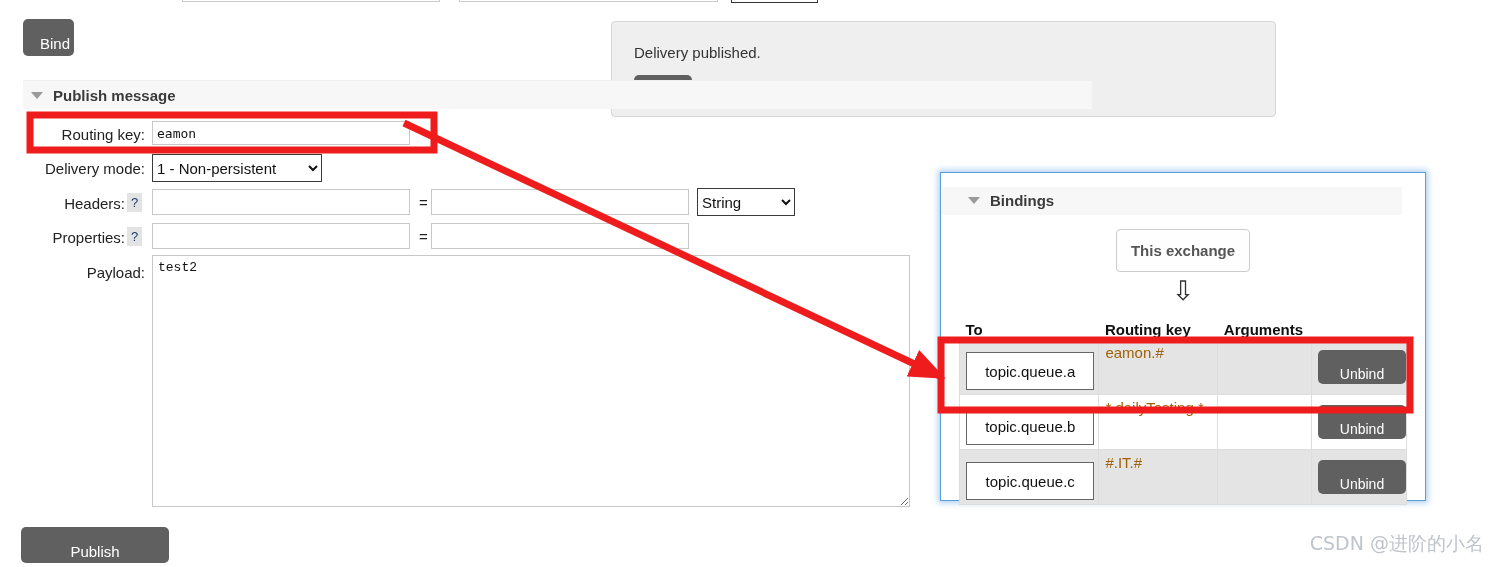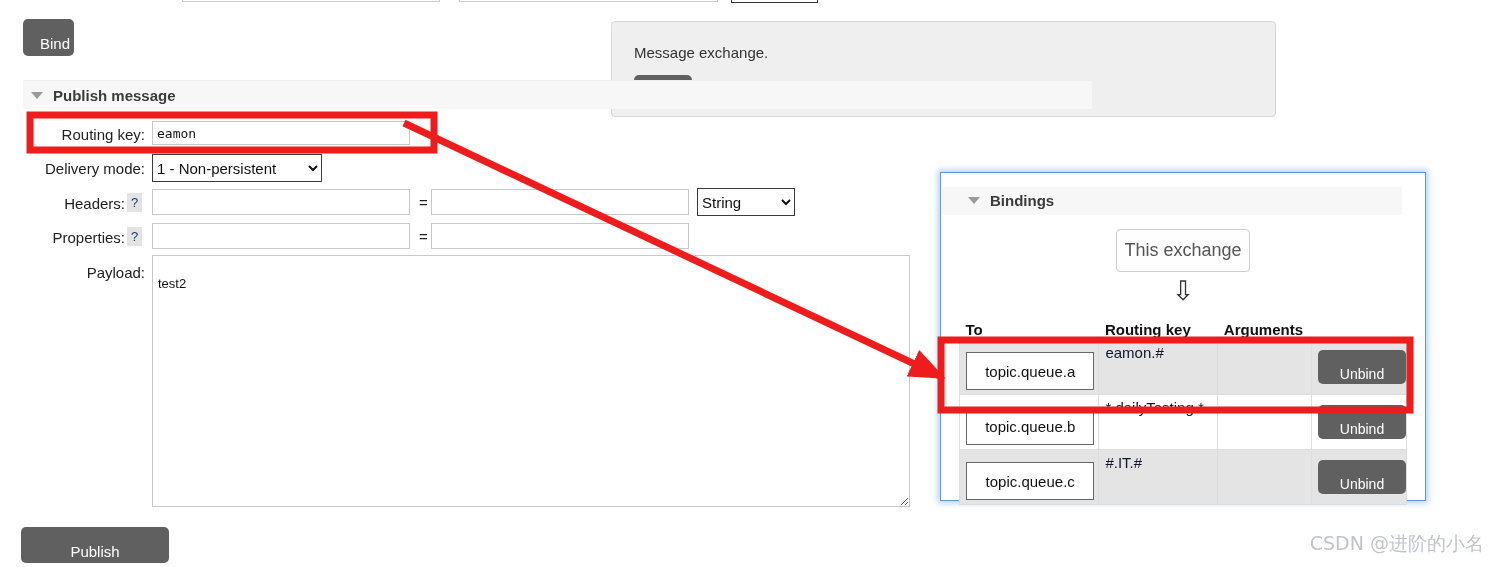--- a/index.html
+++ b/index.html
@@ -71,22 +71,22 @@
     color: #1a3d6e; font-size: 13px; text-align: center; line-height: 19px; cursor: pointer;
   }
   select.sel {
     position: absolute; background: #fff; border: 1px solid #3a3a3a;
     font-family: "Liberation Sans", sans-serif; font-size: 15px; color: #111;
     padding-left: 0;
   }
   #payload-textarea {
     position: absolute; left: 152px; top: 255px; width: 758px; height: 252px;
     border: 1px solid #c8c8c8; background: #fff; resize: both;
-    font-family: Liberation Sans, sans-serif; font-size: 13px; color: #111;
-    padding: 20px 5px; outline: none; line-height: 1.25;
+    font-family: Liberation Mono, monospace; font-size: 13px; color: #111;
+    padding: 4px 5px; outline: none; line-height: 1.25;
   }
   #publish-message-button { position: absolute; left: 21px; top: 527px; width: 148px; height: 36px; font-size: 15px; }
 
   
   #bindings-panel {
     position: absolute; left: 940px; top: 172px; width: 486px; height: 329px;
     background: #ffffff; border: 1px solid #5b9dd9;
     box-shadow: 0 0 6px 2px rgba(110,170,230,0.55);
   }
   #bindings-header {
@@ -95,22 +95,23 @@
   #bindings-header .tri {
     position: absolute; left: 26px; top: 10px;
     width: 0; height: 0; border-left: 6px solid transparent; border-right: 6px solid transparent;
     border-top: 7px solid #9a9a9a;
   }
   #bindings-header .lbl { position: absolute; left: 48px; top: 5px; font-size: 15px; font-weight: bold; color: #3b3b3b; }
 
   #this-exchange-button {
     position: absolute; left: 175px; top: 56px; width: 134px; height: 43px;
     background: #fefefe; border: 1px solid #cccccc; border-radius: 4px;
-    font-family: "Liberation Sans", sans-serif; font-size: 18px; color: #555;
+    font-family: "Liberation Sans", sans-serif; font-size: 15px; color: #555;
     cursor: pointer;
+    font-weight: bold;
   }
   #down-arrow-icon {
     position: absolute; left: 227px; top: 104px; width: 30px; height: 28px;
     font-size: 27px; line-height: 28px; text-align: center; color: #333;
   }
 
   #bindings-table {
     position: absolute; left: 18px; top: 148px; width: 448px;
     border-collapse: collapse; font-size: 15px;
   }
@@ -125,21 +126,21 @@
   #bindings-table tr.row-plain td { background: #ffffff; }
   .col-to { width: 145px; }
   .col-rk { width: 121px; }
   .col-args { width: 95px; }
   .col-act { width: 85px; }
   .queue-chip {
     display: block; margin: 12px 4px 4px 6px; height: 38px; line-height: 38px;
     background: #ffffff; border: 1px solid #666666; text-align: center;
     font-size: 15px; color: #111; cursor: pointer;
   }
-  .rk-text { display: block; padding: 4px 0 0 6px; font-size: 15px; color: #0f172a; vertical-align: top; }
+  .rk-text { display: block; padding: 4px 0 0 6px; font-size: 15px; color: #a16207; vertical-align: top; }
   #bindings-table td.rk-cell { vertical-align: top; }
   .unbind-btn { width: 88px; height: 25px; font-size: 14px; margin-left: 6px; }
 
   
   #annotation-layer { position: absolute; left: 0; top: 0; width: 1496px; height: 567px; pointer-events: none; }
 
   
   #watermark {
     position: absolute; right: 12px; bottom: 10px;
     font-size: 19px; color: #bfc4cc; font-family: "DejaVu Sans", sans-serif;
@@ -151,21 +152,21 @@
 
 <div id="top-cut-row">
   <input class="ti" style="left: 182px; width: 258px;" value="">
   <input class="ti" style="left: 459px; width: 259px;" value="">
   <div class="tsel" style="left:731px;width:87px;"></div>
 </div>
 
 <button id="bind-button" class="btn-grey">Bind</button>
 
 <div id="message-panel">
-  <div class="msg-text">Message exchange.</div>
+  <div class="msg-text">Delivery published.</div>
   <button class="btn-grey close-btn">Close</button>
 </div>
 
 <div id="publish-section-header">
   <span class="tri"></span>
   <span class="lbl">Publish message</span>
 </div>
 
 <label class="form-label" style="left:20px;top:126px;width:125px;">Routing key:</label>
 <input class="field-input" id="routing-key-input" style="left: 152px; top: 121px; width: 258px; height: 24px;" value="eamon">

